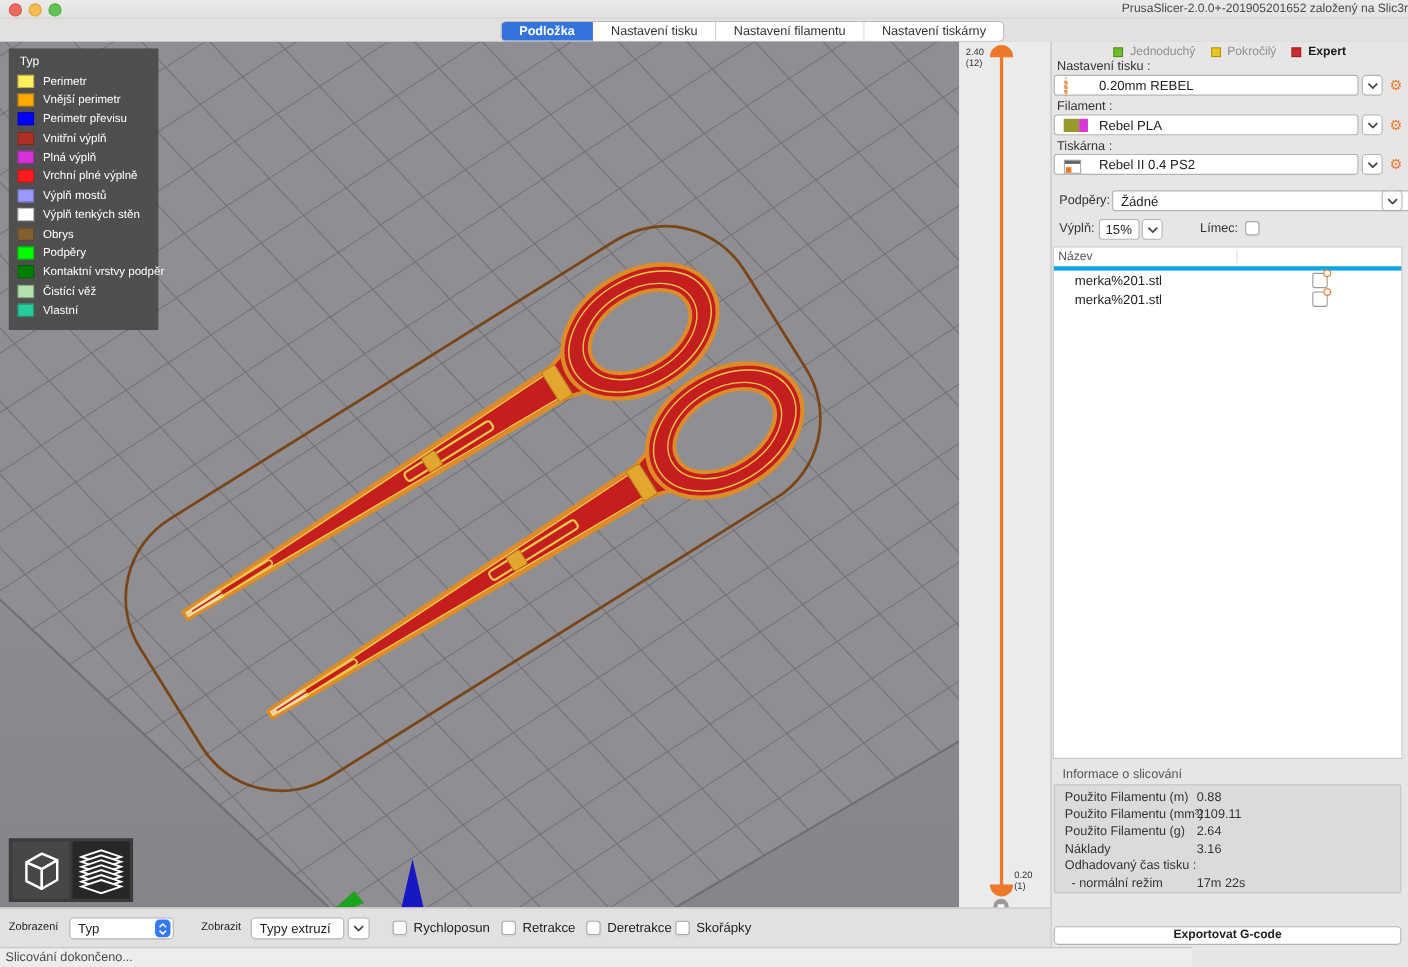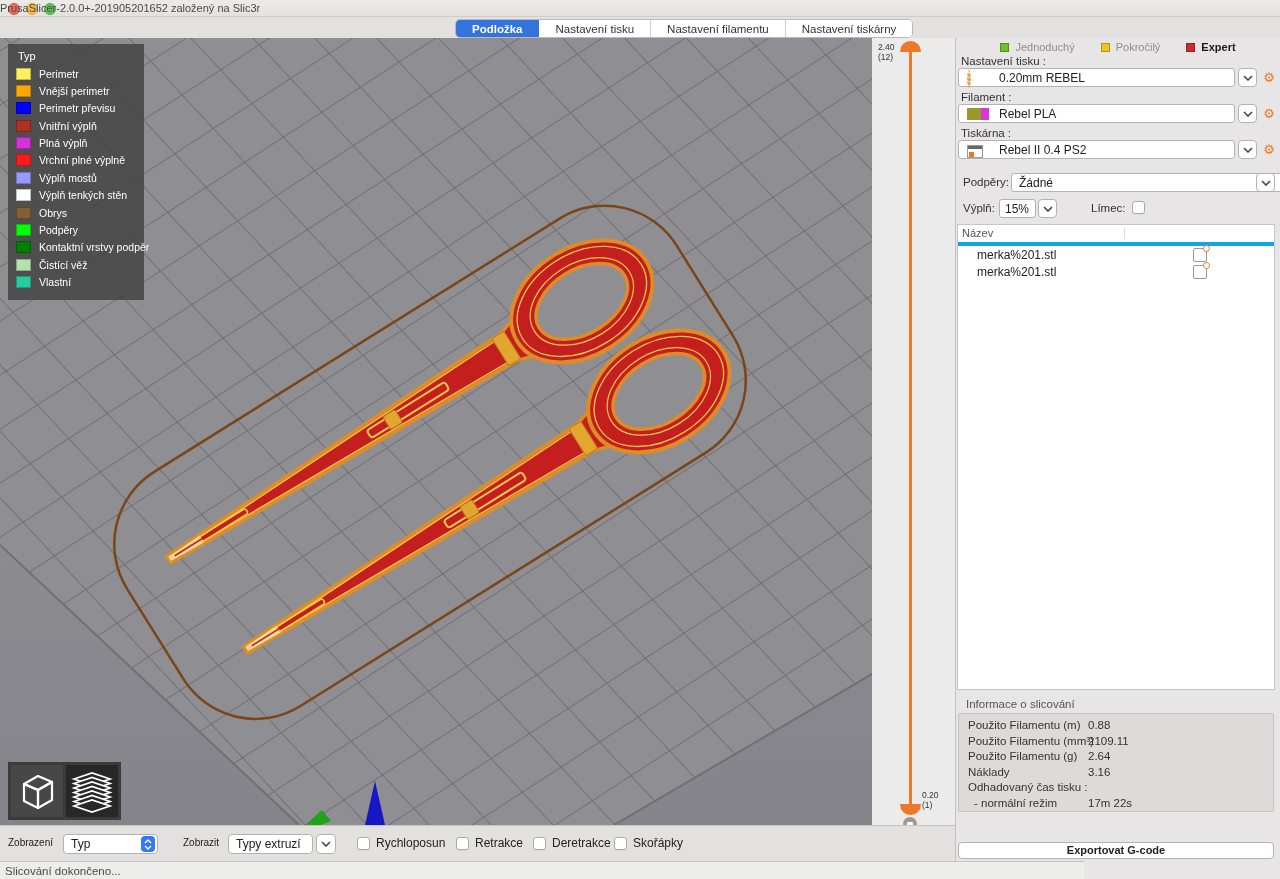--- a/index.html
+++ b/index.html
@@ -6,21 +6,21 @@
   .app{position:relative;width:1280px;height:879px;overflow:hidden;
        font-family:"Liberation Sans",sans-serif;background:#e7e5e5;
        -webkit-font-smoothing:antialiased;}
   
   .titlebar{position:absolute;left:0;top:0;width:1280px;height:16px;
             background:linear-gradient(#ecebea,#e4e2e1);border-bottom:1px solid #cfcdcc;}
   .tl{position:absolute;top:3px;width:10px;height:10px;border-radius:50%;}
   .tl.r{left:8px;background:#ee6a5f;border:0.5px solid #d35648;}
   .tl.y{left:26px;background:#f5bd4f;border:0.5px solid #dda73c;}
   .tl.g{left:44px;background:#61c354;border:0.5px solid #4fae42;}
-  .wtitle{position:absolute;left:0;right:0;top:2px;text-align:left;
+  .wtitle{position:absolute;left:0;right:0;top:2px;text-align:right;
           font-size:11px;color:#4a4a4a;}
   
   .tabbar{position:absolute;left:0;top:17px;width:1280px;height:21px;
           background:#e3e1e0;border-bottom:1px solid #c6c4c3;}
   .seg{position:absolute;left:455px;top:2px;display:flex;height:17px;
        border:1px solid #bcbab9;border-radius:5px;overflow:hidden;background:#fff;}
   .seg .tab{padding:0 16px;font-size:11.5px;color:#333;background:#fff;
             display:flex;align-items:center;border-right:1px solid #cfcdcc;cursor:default;}
   .seg .tab:last-child{border-right:none;}
   .seg .tab.active{background:var(--tab-active);color:#fff;font-weight:bold;border-right-color:var(--tab-active);}
@@ -47,21 +47,21 @@
   .sl-handle{position:absolute;left:28px;width:21px;height:11px;background:var(--accent);}
   .sl-handle.top{top:3px;border-radius:11px 11px 0 0;}
   .sl-handle.bot{top:766px;border-radius:0 0 11px 11px;}
   .sl-lab{position:absolute;font-size:8.5px;color:#333;line-height:10px;}
   .sl-lab.tl2{left:6px;top:4px;}
   .sl-lab.br{left:50px;top:752px;}
   .sl-lock{position:absolute;left:31px;top:779px;width:14px;height:14px;border-radius:50%;
            background:#9a9a9a;display:flex;align-items:center;justify-content:center;}
   .sl-lock::after{content:"";width:6px;height:5px;background:#fff;border-radius:1px;}
   
-  .modes{position:absolute;left:0;top:3px;width:100%;display:flex;justify-content:center;gap:26px;}
+  .modes{position:absolute;left:0;top:3px;width:100%;display:flex;justify-content:center;gap:14px;}
   .mode{display:flex;align-items:center;gap:6px;font-size:11px;color:#8e8e8e;}
   .mode .sq{width:9px;height:9px;box-shadow:0 0 0 1px rgba(0,0,0,.25) inset;}
   .mode.sel{color:#1a1a1a;font-weight:bold;}
   .sb-label{position:absolute;left:5px;font-size:11.5px;color:#333;}
   .field{position:absolute;height:19px;background:#fff;border:1px solid #b5b3b2;border-radius:3px;
          box-sizing:border-box;font-size:12px;color:#222;display:flex;align-items:center;}
   .combo-txt{padding-left:40px;}
   .chevbtn{position:absolute;width:19px;height:19px;background:#fff;border:1px solid #b5b3b2;border-radius:4px;
            box-sizing:border-box;display:flex;align-items:center;justify-content:center;}
   .gear{position:absolute;width:16px;height:19px;font-size:13px;line-height:19px;text-align:center;

